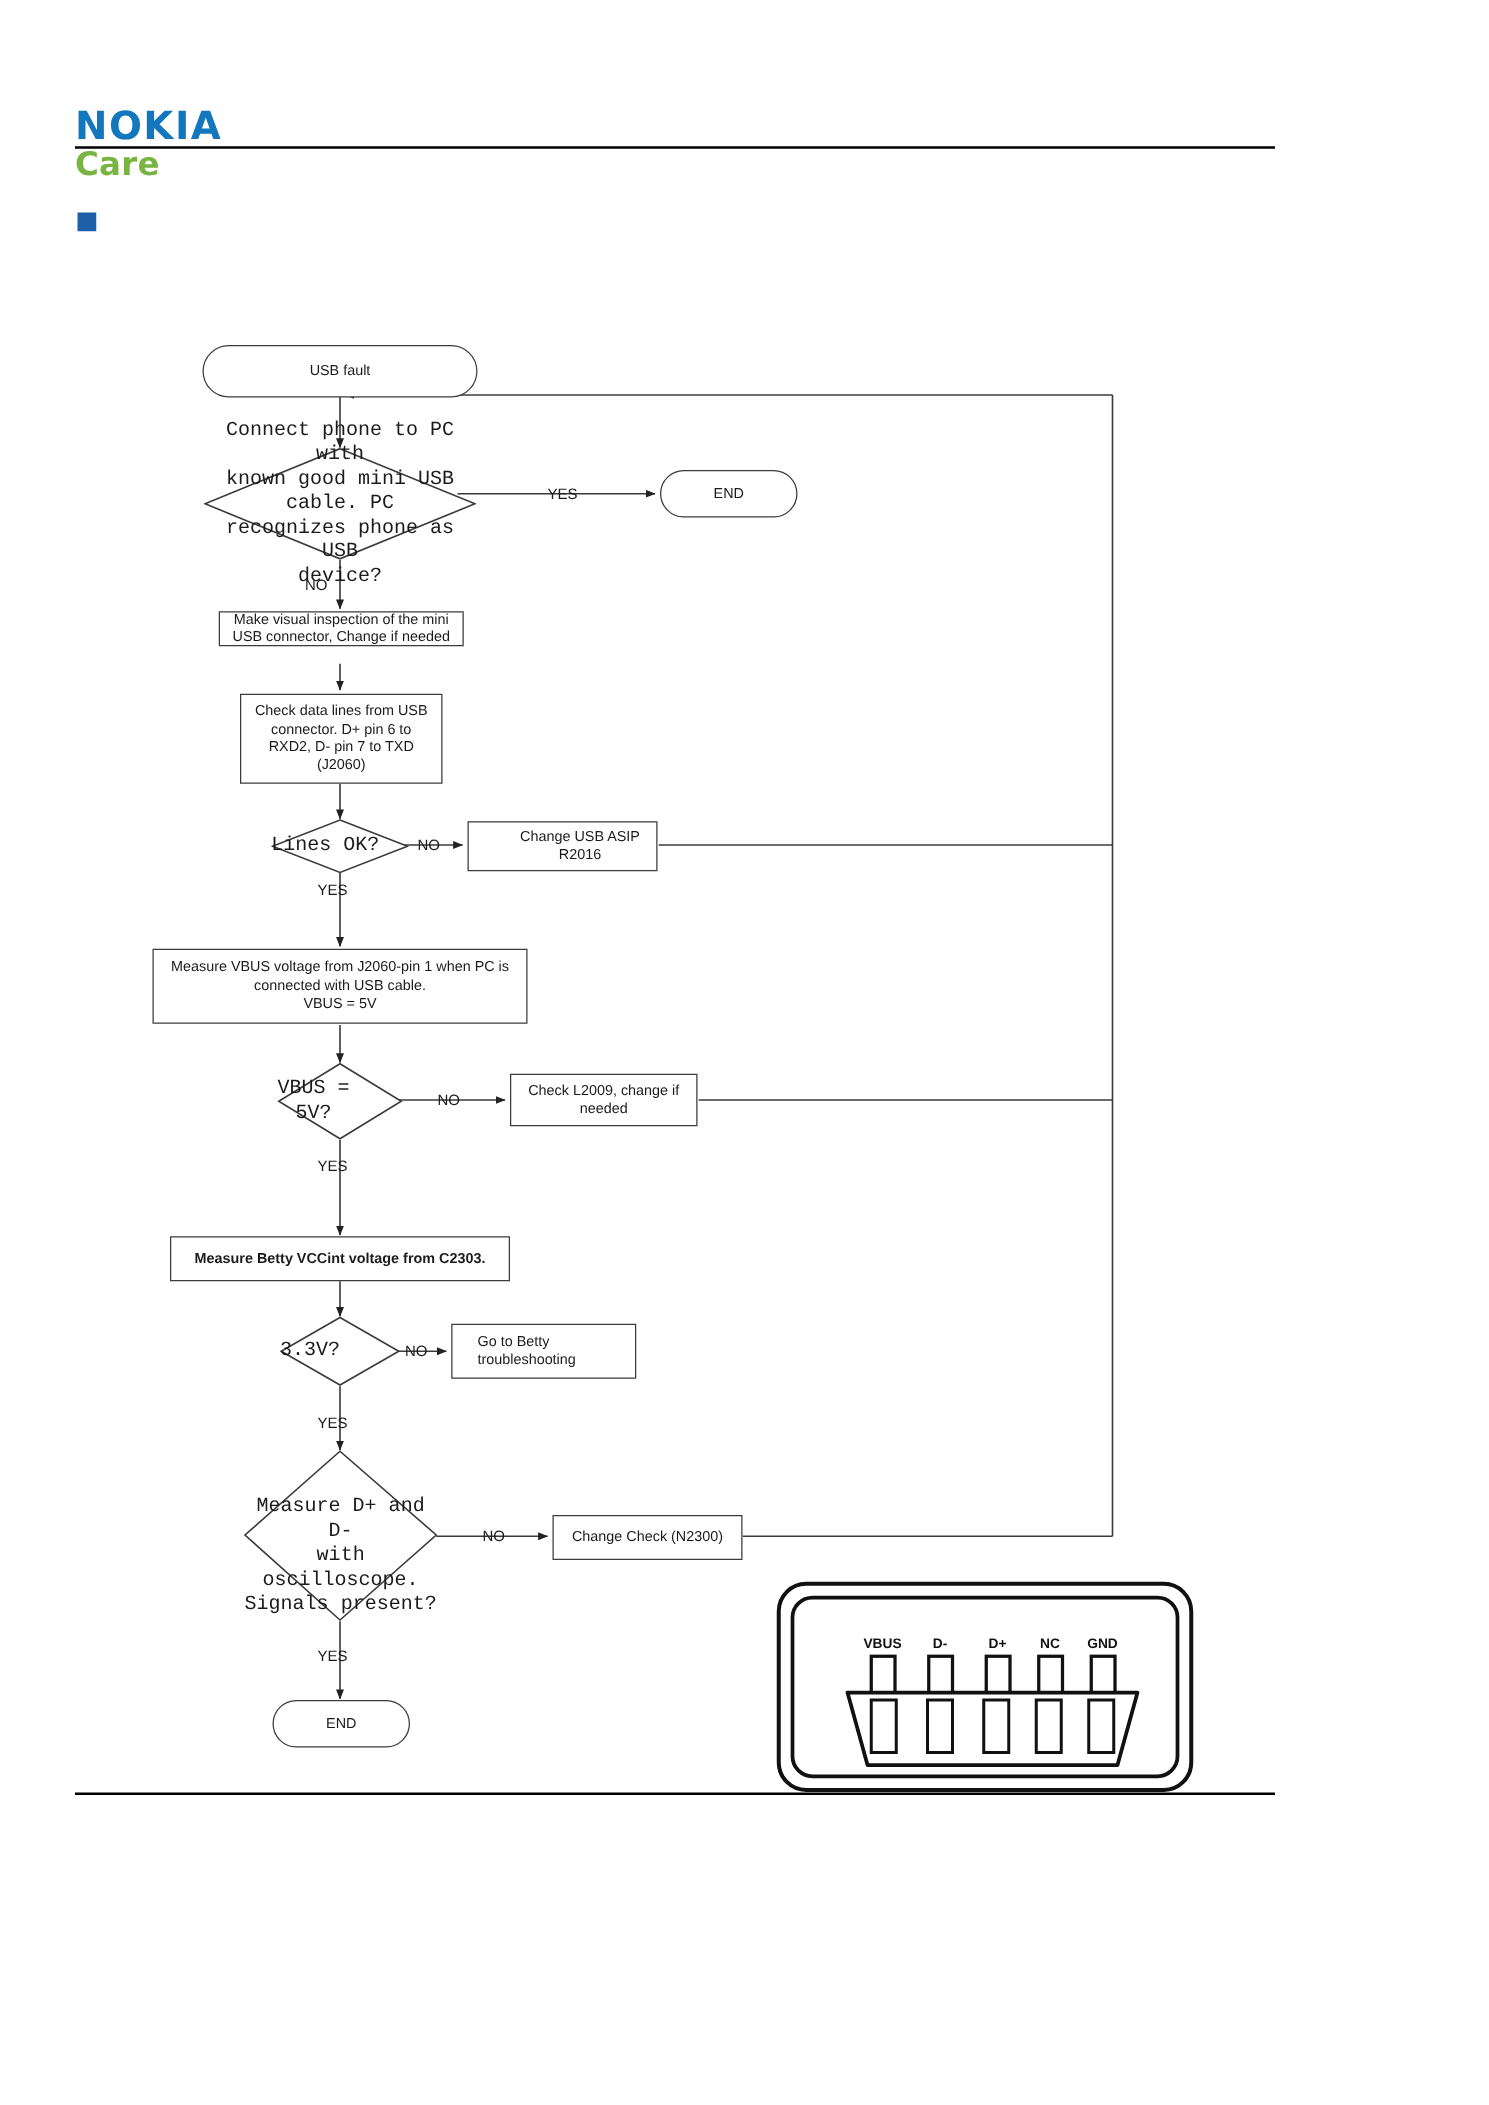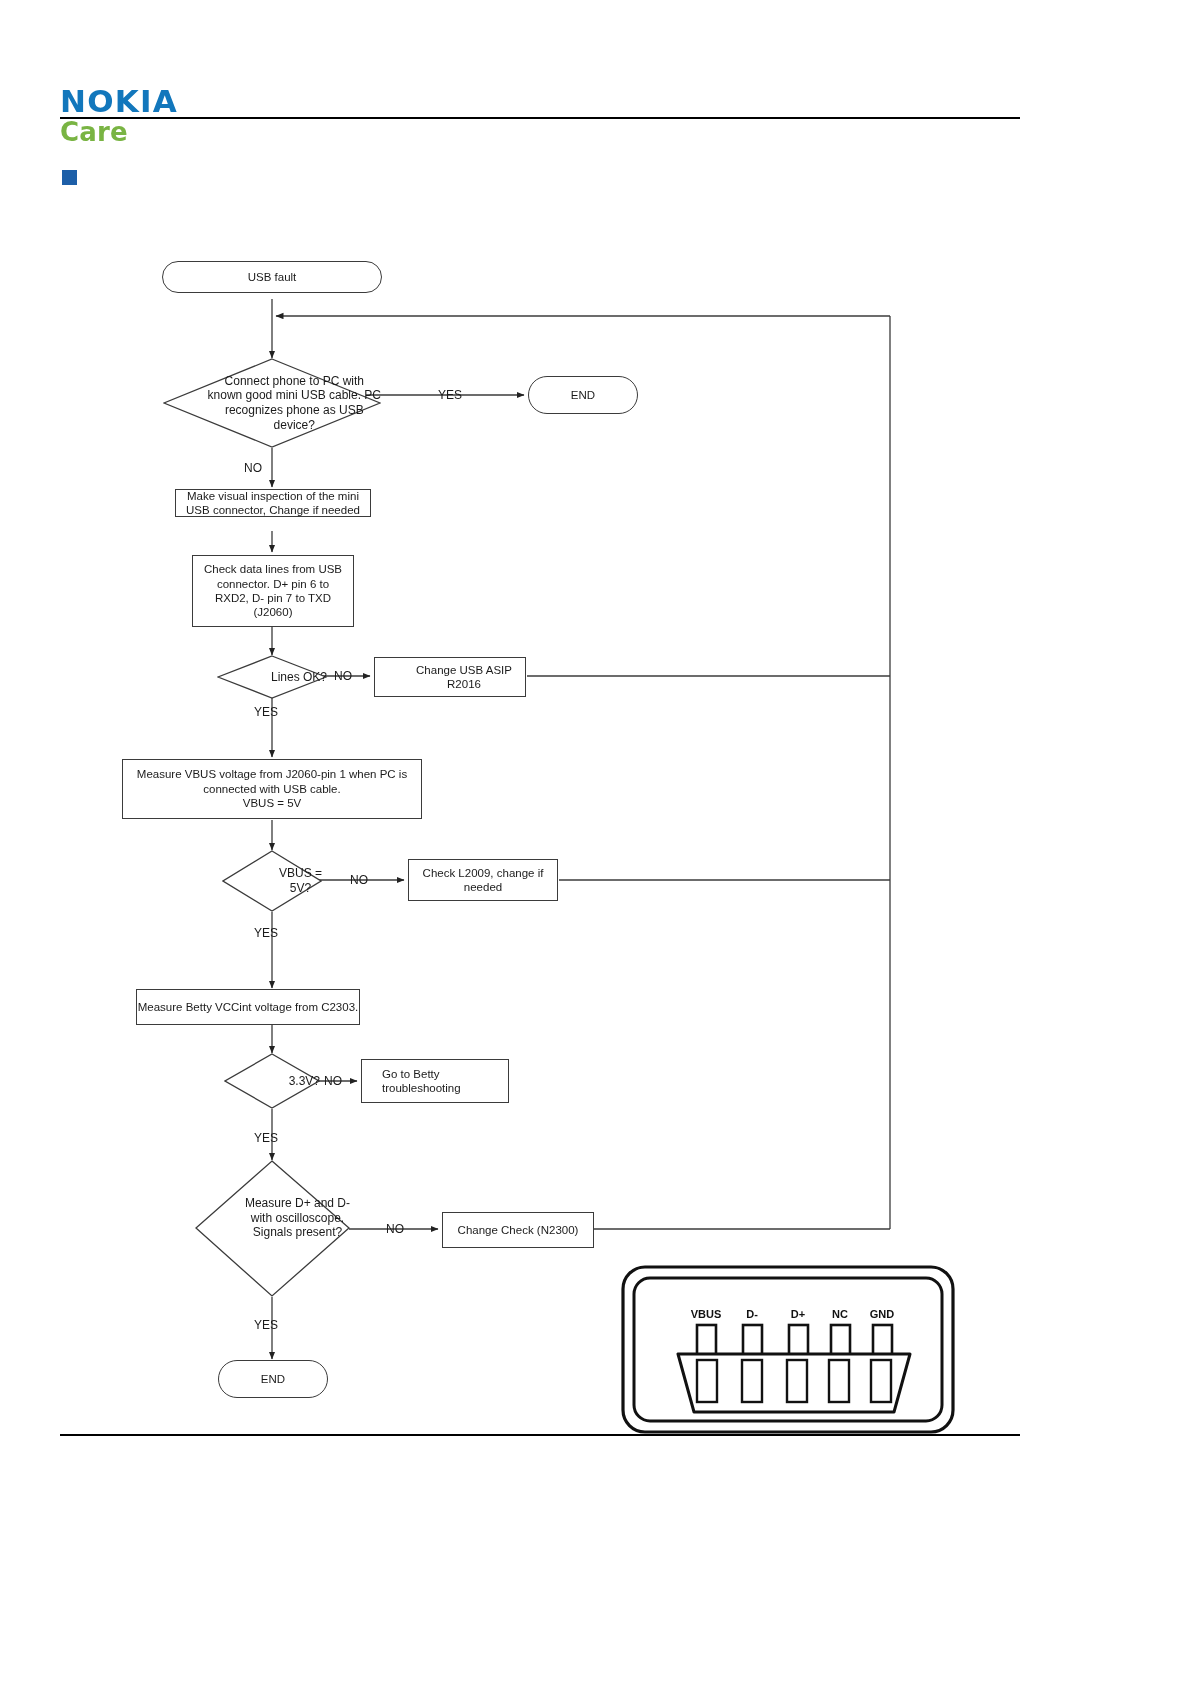--- a/index.html
+++ b/index.html
@@ -29,22 +29,22 @@
   
   .node{position:absolute;box-sizing:border-box;display:flex;align-items:center;justify-content:center;
         text-align:center;font-size:11.5px;line-height:1.25;color:#1b1b1b;background:#fff;}
   .term{border:1px solid #3b3b3b;border-radius:22px;}
   .proc{border:1px solid #3b3b3b;}
   .proc.left{justify-content:flex-start;text-align:left;padding-left:20px;}
 
   .diamond{position:absolute;}
   .diamond svg{position:absolute;left:0;top:0;}
   .diamond .dtext{position:absolute;left:0;top:0;width:100%;height:100%;
-     display:flex;align-items:center;justify-content:flex-end;text-align:center;
-     font-size:12px;line-height:1.22;color:#1b1b1b;}
+     display:flex;align-items:center;justify-content:flex-start;text-align:center;
+     font-size:16px;line-height:1.22;color:#1b1b1b;font-family:Liberation Mono, monospace;}
 
   .lbl{position:absolute;font-size:12px;color:#1b1b1b;white-space:nowrap;}
 
   
   .wires{position:absolute;left:0;top:0;width:1191px;height:1684px;pointer-events:none;}
 
   
   .usb{position:absolute;left:618px;top:1262px;width:340px;height:175px;}
   .usb svg{display:block;}
   .pinlabel{font-family:"Liberation Sans","DejaVu Sans",sans-serif;font-weight:bold;font-size:11px;fill:#111;}
@@ -101,21 +101,21 @@
       <line x1="272" y1="1297" x2="272" y2="1359" marker-end="url(#ah)"></line>
 
       <path d="M527,676 L890,676"></path>
       <path d="M559,880 L890,880"></path>
       <path d="M594,1229 L890,1229"></path>
       <path d="M890,1229 L890,316"></path>
       <path d="M890,316 L276,316" marker-end="url(#ah)"></path>
     </g>
   </svg>
 
-  <div class="node term" style="left:162px;top:261px;width:220px;height:32px;">
+  <div class="node term" style="left:162px;top:276px;width:220px;height:42px;">
     <span>USB fault</span>
   </div>
 
   <div class="diamond" style="left:163px;top:358px;width:218px;height:90px;">
     <svg width="218" height="90" viewBox="0 0 218 90">
       <polygon points="109,1 217,45 109,89 1,45" fill="#fff" stroke="#3b3b3b" stroke-width="1.3"></polygon>
     </svg>
     <div class="dtext">
       <div>
         <div>Connect phone to PC with</div>
@@ -186,21 +186,21 @@
   <div class="lbl" style="left:350px;top:873px;">NO</div>
   <div class="lbl" style="left:254px;top:926px;">YES</div>
 
   <div class="node proc" style="left:408px;top:859px;width:150px;height:42px;">
     <span>
       <span>Check L2009, change if</span><br>
       <span>needed</span>
     </span>
   </div>
 
-  <div class="node proc" style="left:136px;top:989px;width:224px;height:36px;">
+  <div class="node proc" style="left:136px;top:989px;width:272px;height:36px;font-weight:bold;">
     <span>Measure Betty VCCint voltage from C2303.</span>
   </div>
 
   <div class="diamond" style="left:224px;top:1053px;width:96px;height:56px;">
     <svg width="96" height="56" viewBox="0 0 96 56">
       <polygon points="48,1 95,28 48,55 1,28" fill="#fff" stroke="#3b3b3b" stroke-width="1.3"></polygon>
     </svg>
     <div class="dtext">3.3V?</div>
   </div>
 

